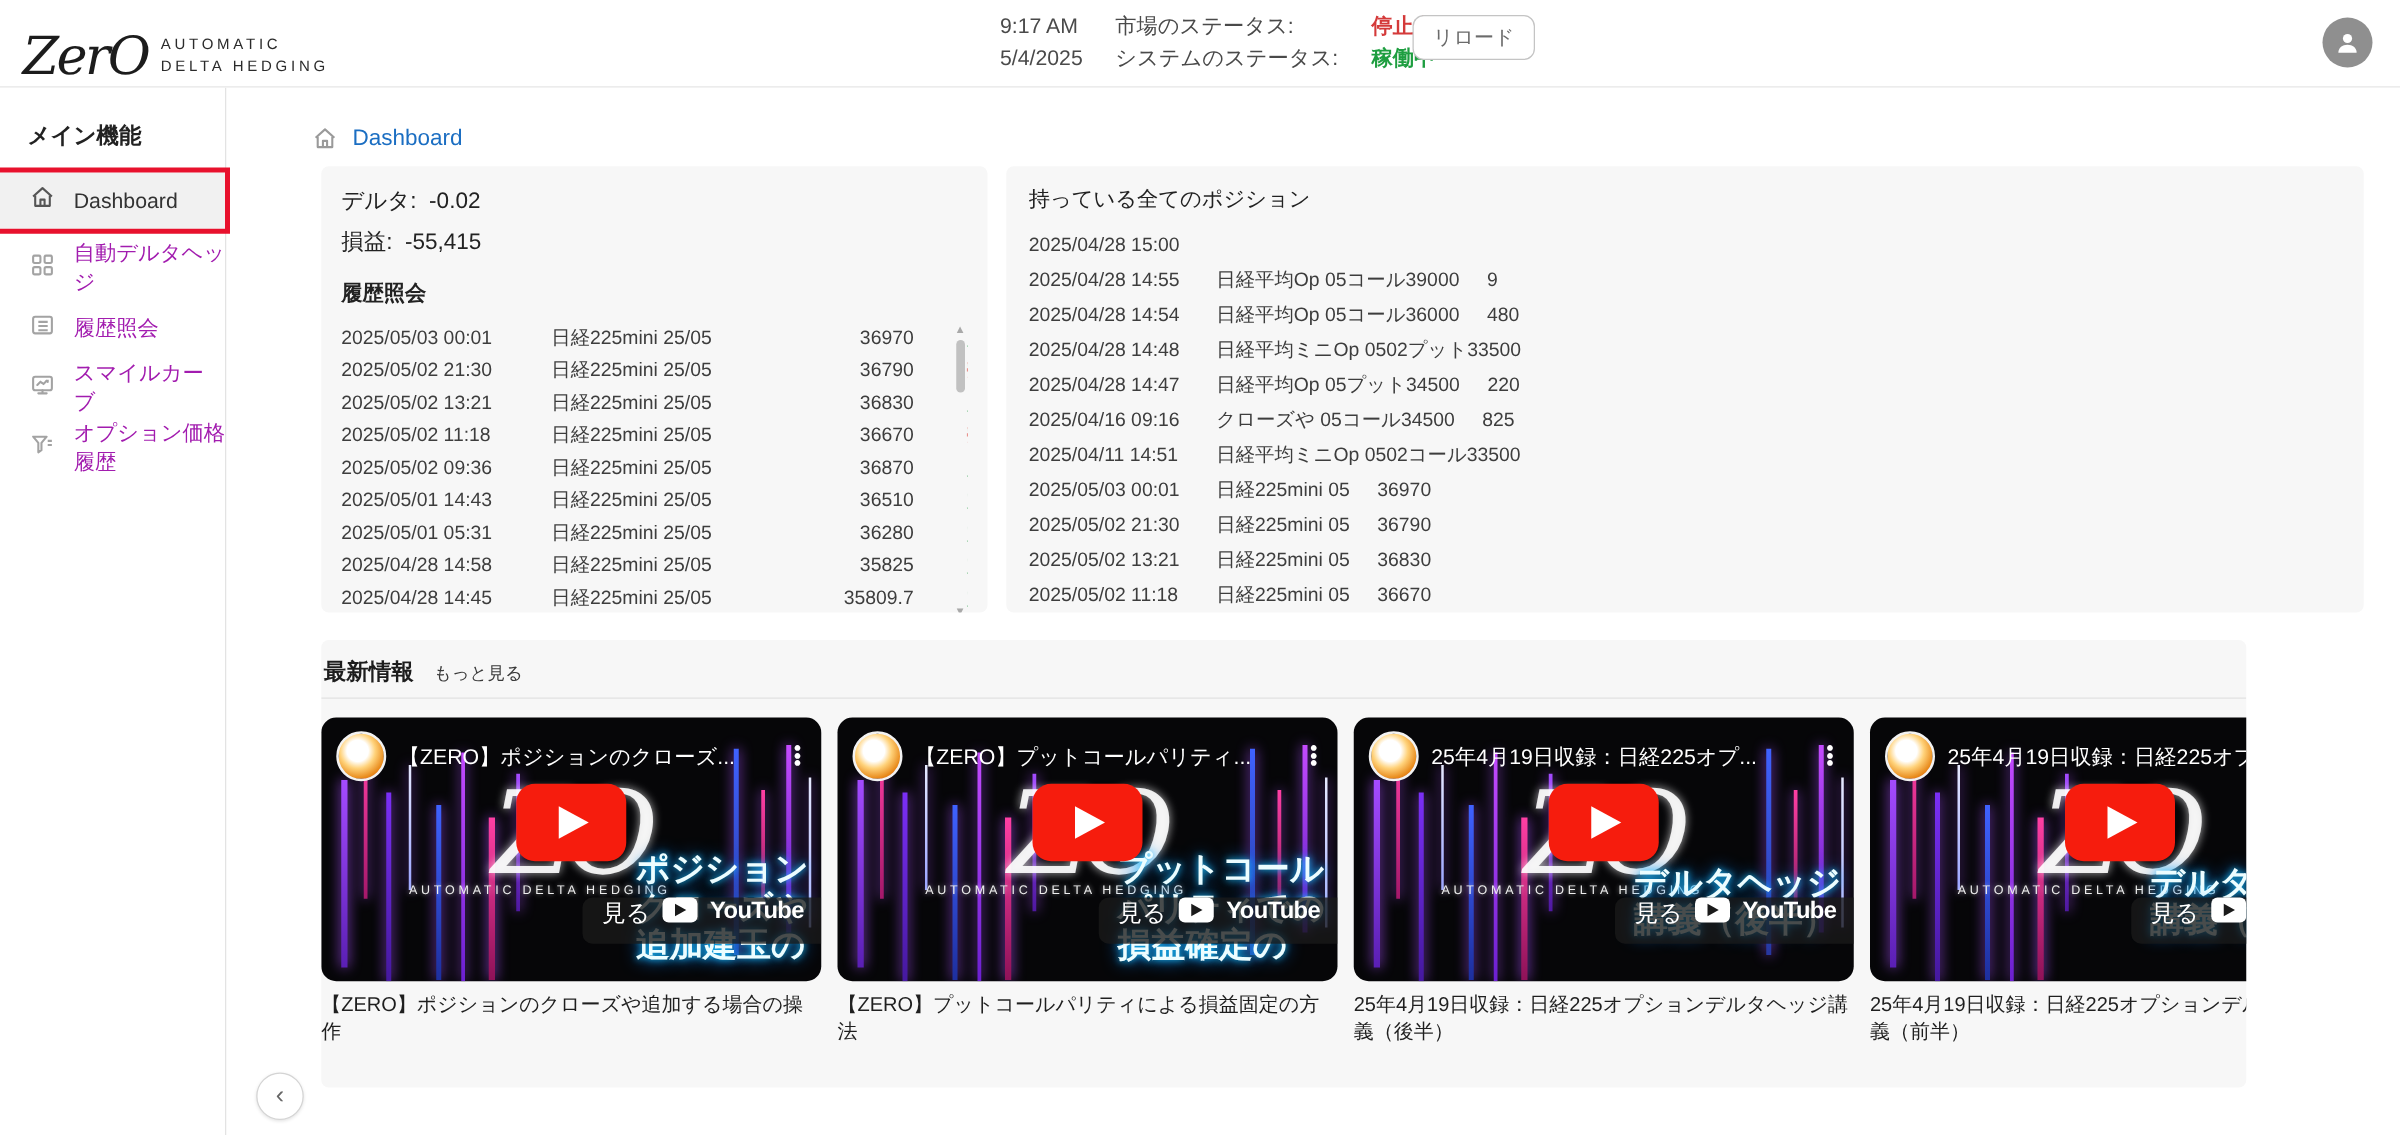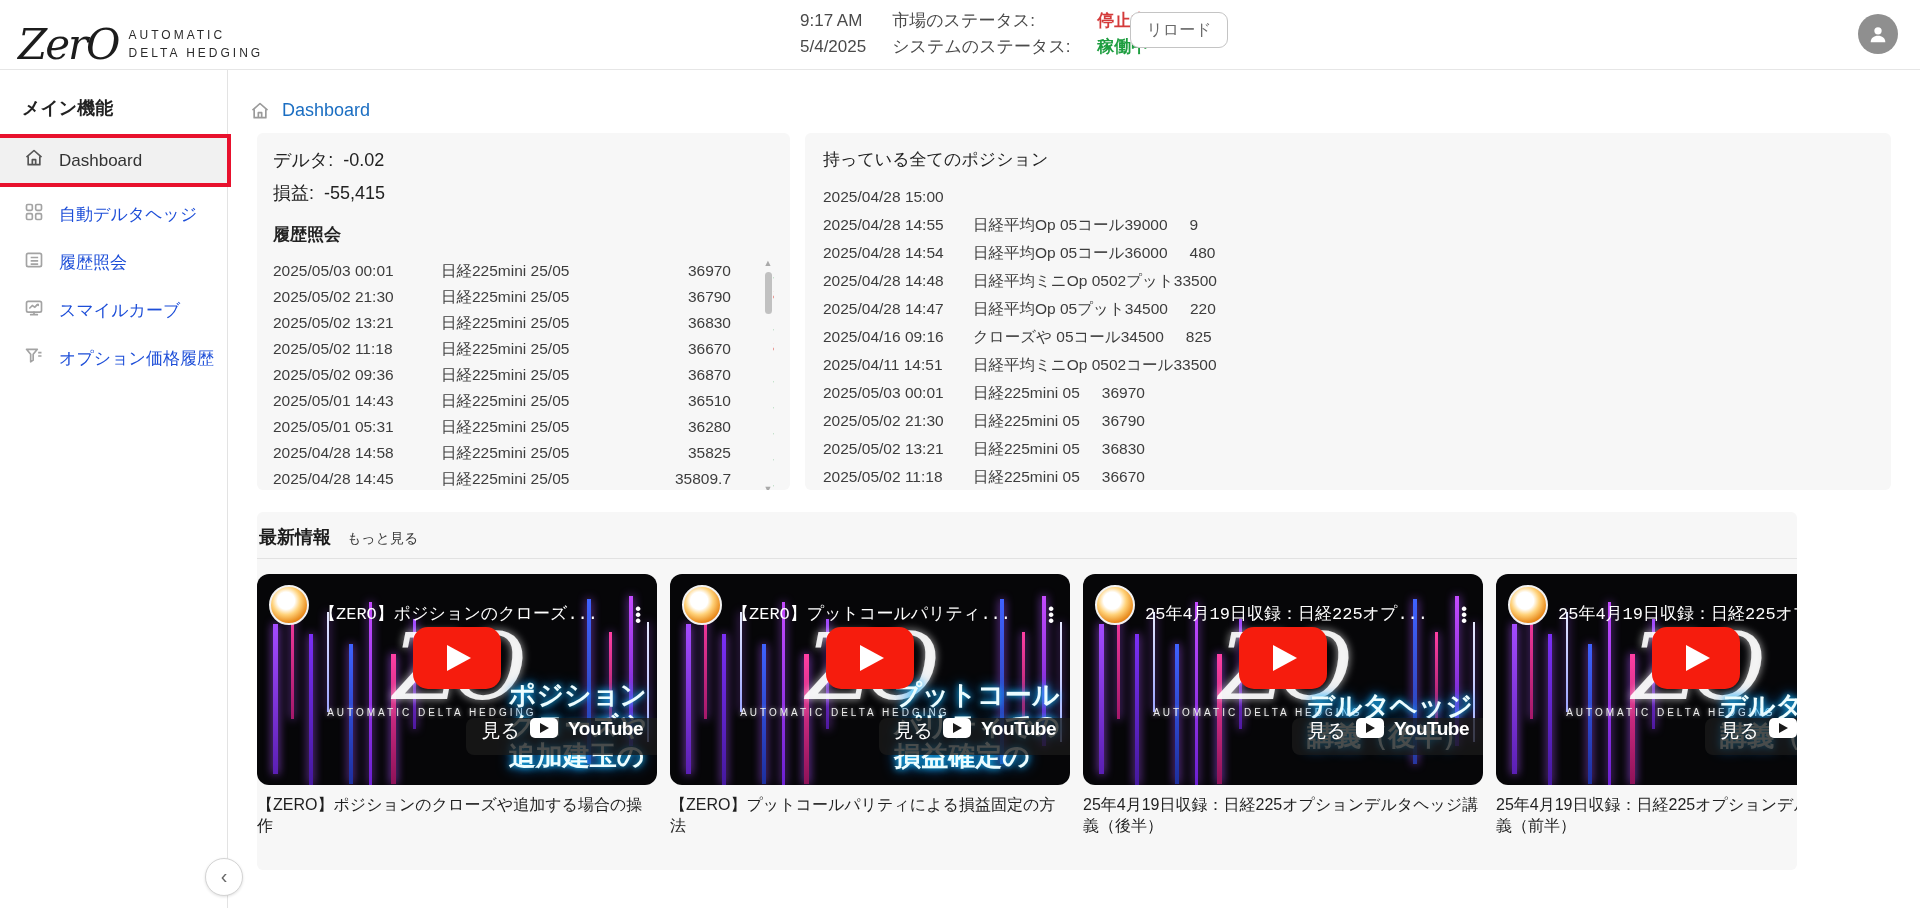--- a/index.html
+++ b/index.html
@@ -20,25 +20,25 @@
   .statuslabel { width:205px; }
   .status-red { color:#d43a3a; font-weight:bold; }
   .status-green { color:#1e9e40; font-weight:bold; }
   .reload-btn { position:absolute; left:1130px; top:12px; width:98px; height:36px;
     border:1px solid #c4c4c4; border-radius:9px; background:#fff; color:#6b6b6b;
     font-size:16px; font-family:inherit; cursor:pointer; }
   .hdr-avatar { position:absolute; right:22px; top:14px; width:40px; height:40px;
     border-radius:50%; background:#8f8f8f; display:flex; align-items:center; justify-content:center; }
 
   
-  .sidebar { position:absolute; left:0; top:70px; width:228px; height:838px;
+  .sidebar { position:absolute; left:0; top:70px; width:181px; height:838px;
     background:#fff; border-right:1px solid #e3e3e3; z-index:10; }
   .side-heading { font-size:18px; font-weight:bold; color:#222; padding:26px 0 14px 22px; }
   .side-item { display:flex; align-items:center; gap:15px; height:46px; padding-left:24px;
-    color:#1d4ed8; font-size:17px; cursor:pointer; margin-bottom:2px; }
+    color:#a21caf; font-size:17px; cursor:pointer; margin-bottom:2px; }
   .side-item svg { flex:0 0 auto; }
   .side-item.active { background:#f1f1f1; color:#333; outline:4px solid #e8112d;
     outline-offset:0; margin:4px 0 8px 0; height:45px; }
   .side-item.active svg path, .side-item.active svg rect, .side-item.active svg circle { stroke:#555; }
 
   
   .breadcrumb { position:absolute; left:250px; top:100px; display:flex; align-items:center; gap:12px; }
   .breadcrumb-link { color:#1b6ec2; font-size:18px; text-decoration:none; cursor:pointer; }
 
   .panel { position:absolute; background:#f7f7f7; border-radius:6px; overflow:hidden; }
@@ -86,22 +86,22 @@
       linear-gradient(#7b2ff7,#3c1590), linear-gradient(#e6e9ff,#9aa4ff),
       linear-gradient(#3f62ff,#1d2f9e), linear-gradient(#c44bff,#6a1fd0),
       linear-gradient(#ff3fa4,#8e1258), linear-gradient(#a44bff,#4e18a0),
       linear-gradient(#3f62ff,#28379f), linear-gradient(#ff3fa4,#901b60),
       linear-gradient(#c44bff,#5c1cc0), linear-gradient(#e6e9ff,#aab2ff);
     background-size:5px 150px, 3px 120px, 4px 175px, 2px 100px, 4px 140px, 3px 185px,
       5px 130px, 3px 110px, 4px 165px, 3px 95px, 4px 150px, 2px 120px;
     background-position:16px 50px, 34px 25px, 52px 60px, 70px 38px, 92px 70px, 112px 28px,
       134px 80px, 156px 45px, 330px 25px, 352px 58px, 372px 22px, 390px 48px;
     filter:drop-shadow(0 0 5px rgba(170,80,255,.9)); }
-  .thumb-top { position:absolute; left:0; top:0; right:0; display:flex; align-items:flex-end;
-    gap:10px; padding:11px 12px 0 12px; z-index:3;font-family:Liberation Mono, monospace; }
+  .thumb-top { position:absolute; left:0; top:0; right:0; display:flex; align-items:center;
+    gap:10px; padding:11px 12px 0 12px; z-index:3; }
   .ch-avatar { width:40px; height:40px; border-radius:50%; flex:0 0 auto;
     background:radial-gradient(circle at 42% 38%, #fff 28%, #ffd27a 46%, #e8891a 72%, #c0392b 100%);
     border:2px solid #f2f2f2; }
   .thumb-title { color:#fff; font-size:17px; white-space:nowrap; overflow:hidden;
     text-overflow:ellipsis; flex:1 1 auto; }
   .dots { width:14px; color:#fff; font-size:17px; letter-spacing:0; line-height:6px;
     text-align:center; cursor:pointer; flex:0 0 auto; }
   .zo-mark { position:absolute; left:50%; top:44%; transform:translate(-50%,-50%);
     font-family:"DejaVu Serif", serif; font-style:italic; font-size:92px; color:rgba(255,255,255,.9);
     text-shadow:0 0 8px rgba(255,255,255,.7); z-index:1; letter-spacing:-6px; }

